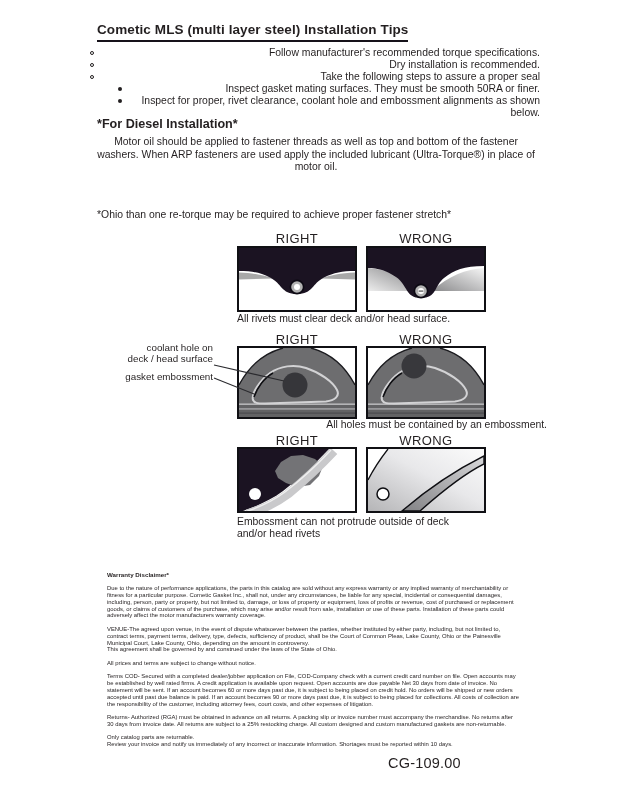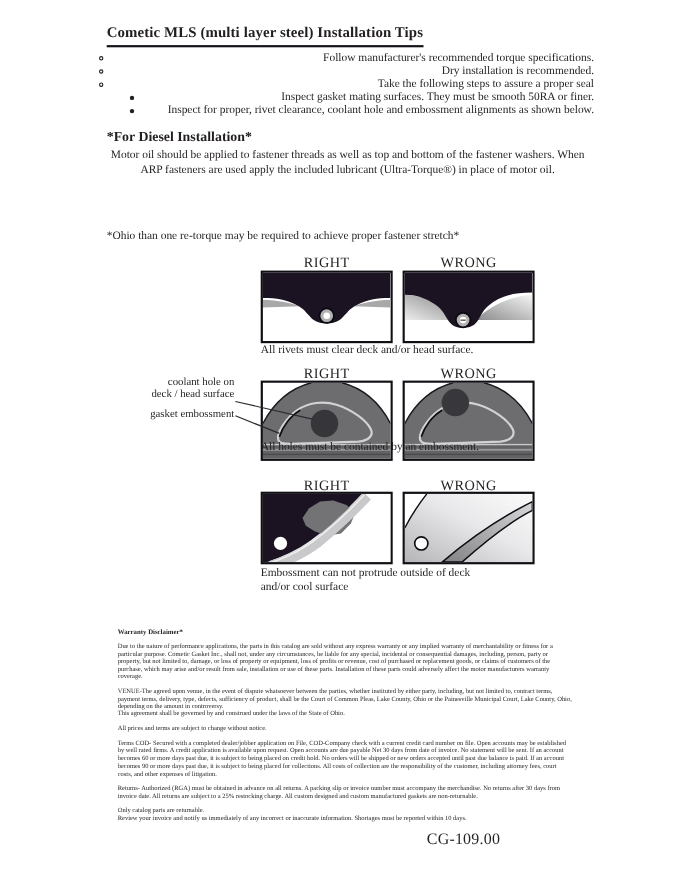--- a/index.html
+++ b/index.html
@@ -1,18 +1,18 @@
 <!DOCTYPE html>
 <html style="--ink: #231f20; --dia-dark: #1b1322; --dia-gray: #6d6d6f;"><head>
 <meta charset="utf-8">
 <style>
   html,body { margin:0; padding:0; background:#ffffff; }
   .page {
     position:relative; width:618px; height:800px; background:#ffffff;
-    font-family:Liberation Serif, serif; color:var(--ink, #231f20);
+    font-family:Liberation Sans, sans-serif; color:var(--ink, #231f20);
     overflow:hidden;
   }
   .title {
     position:absolute; left:97px; top:22px; margin:0;
     font-size:13.5px; font-weight:bold; letter-spacing:.1px;
     border-bottom:2px solid #16121a; padding-bottom:3px;
   }
   .tips { position:absolute; left:90px; top:47px; width:450px; margin:0; padding:0; list-style:none;
           font-size:10.4px; line-height:12.1px;text-align:right; }
   .tips li { position:relative; padding-left:9px; }
@@ -30,21 +30,21 @@
   #fig3 { top:433px; height:112px; }
   .fig-label { position:absolute; top:0; width:120px; text-align:center; font-size:13px; letter-spacing:.4px; }
   .fig-label.rt { left:237px; } .fig-label.wr { left:366px; }
   .panel { position:absolute; width:116px; border:2px solid #101014; background:#fff; }
   .panel.rt { left:237px; } .panel.wr { left:366px; }
   #fig1 .panel, #fig3 .panel { top:15px; } #fig3 .panel { top:14px; }
   #fig2 .panel { top:14px; }
   .panel svg { display:block; }
   .fig-caption { position:absolute; left:237px; font-size:10.4px; line-height:11.6px; white-space:pre-line; width:310px; }
   #fig1 .fig-caption { top:82px; }
-  #fig2 .fig-caption { top:69px; }
+  #fig2 .fig-caption { top:87px;text-align:right; }
   #fig3 .fig-caption { top:83px; }
   .ann { position:absolute; left:103px; width:110px; text-align:right; font-size:9.8px; line-height:10.8px; white-space:pre-line; }
   .ann.coolant { top:11px; }
   .ann.emboss  { top:40px; }
   .leader-overlay { position:absolute; left:0; top:0; pointer-events:none; }
 
   .warranty { position:absolute; left:107px; top:571px; width:413px; }
   .warranty h3 { margin:0 0 7px 0; font-size:6.2px; }
   .warranty p { margin:0 0 6.6px 0; font-size:5.9px; line-height:6.85px; white-space:pre-line; }
   .page-number { position:absolute; left:388px; top:755px; font-size:14.5px; letter-spacing:.2px; }
@@ -178,21 +178,21 @@
             </linearGradient>
         </defs>
         <rect width="116" height="62" fill="url(#g3w)"></rect>
         <path d="M0,0 H20 C13,9 6,19 0,31 Z" fill="#ffffff"></path>
         <path d="M20,0 C13,9 6,19 0,31" fill="none" stroke="#101014" stroke-width="1.3"></path>
         <path d="M116,7 C92,19 62,38 34,62 L52,62 C78,39 100,23 116,15 Z" fill="url(#g3b)" stroke="#0e0e12" stroke-width="1.4"></path>
         <circle cx="15" cy="45" r="6" fill="#ffffff" stroke="#0e0e12" stroke-width="1.5"></circle>
       </svg>
     </div>
     <div class="fig-caption">Embossment can not protrude outside of deck
-and/or cool surface</div>
+and/or head rivets</div>
   </div>
 
   <div class="warranty">
     <h3>Warranty Disclaimer*</h3>
     <p>Due to the nature of performance applications, the parts in this catalog are sold without any express warranty or any implied warranty of merchantability or fitness for a particular purpose.  Cometic Gasket Inc., shall not, under any circumstances, be liable for any special, incidental or consequential damages, including, person, party or property, but not limited to, damage, or loss of property or equipment, loss of profits or revenue, cost of purchased or replacement goods, or claims of customers of the purchase, which may arise and/or result from sale, installation or use of these parts.  Installation of these parts could adversely affect the motor manufacturers warranty coverage.</p>
     <p>VENUE-The agreed upon venue, in the event of dispute whatsoever between the parties, whether instituted by either party, including, but not limited to, contract terms, payment terms, delivery, type, defects, sufficiency of product, shall be the Court of Common Pleas, Lake County, Ohio or the Painesville Municipal Court, Lake County, Ohio, depending on the amount in controversy.
 This agreement shall be governed by and construed under the laws of the State of Ohio.</p>
     <p>All prices and terms are subject to change without notice.</p>
     <p>Terms COD- Secured with a completed dealer/jobber application on File, COD-Company check with a current credit card number on file.  Open accounts may be established by well rated firms.  A credit application is available upon request.  Open accounts are due payable Net 30 days from date of invoice.  No statement will be sent.  If an account becomes 60 or more days past due, it is subject to being placed on credit hold.  No orders will be shipped or new orders accepted until past due balance is paid.  If an account becomes 90 or more days past due, it is subject to being placed for collections.  All costs of collection are the responsibility of the customer, including attorney fees, court costs, and other expenses of litigation.</p>
     <p>Returns- Authorized (RGA) must be obtained in advance on all returns.  A packing slip or invoice number must accompany the merchandise.  No returns after 30 days from invoice date.  All returns are subject to a 25% restocking charge.  All custom designed and custom manufactured gaskets are non-returnable.</p>

